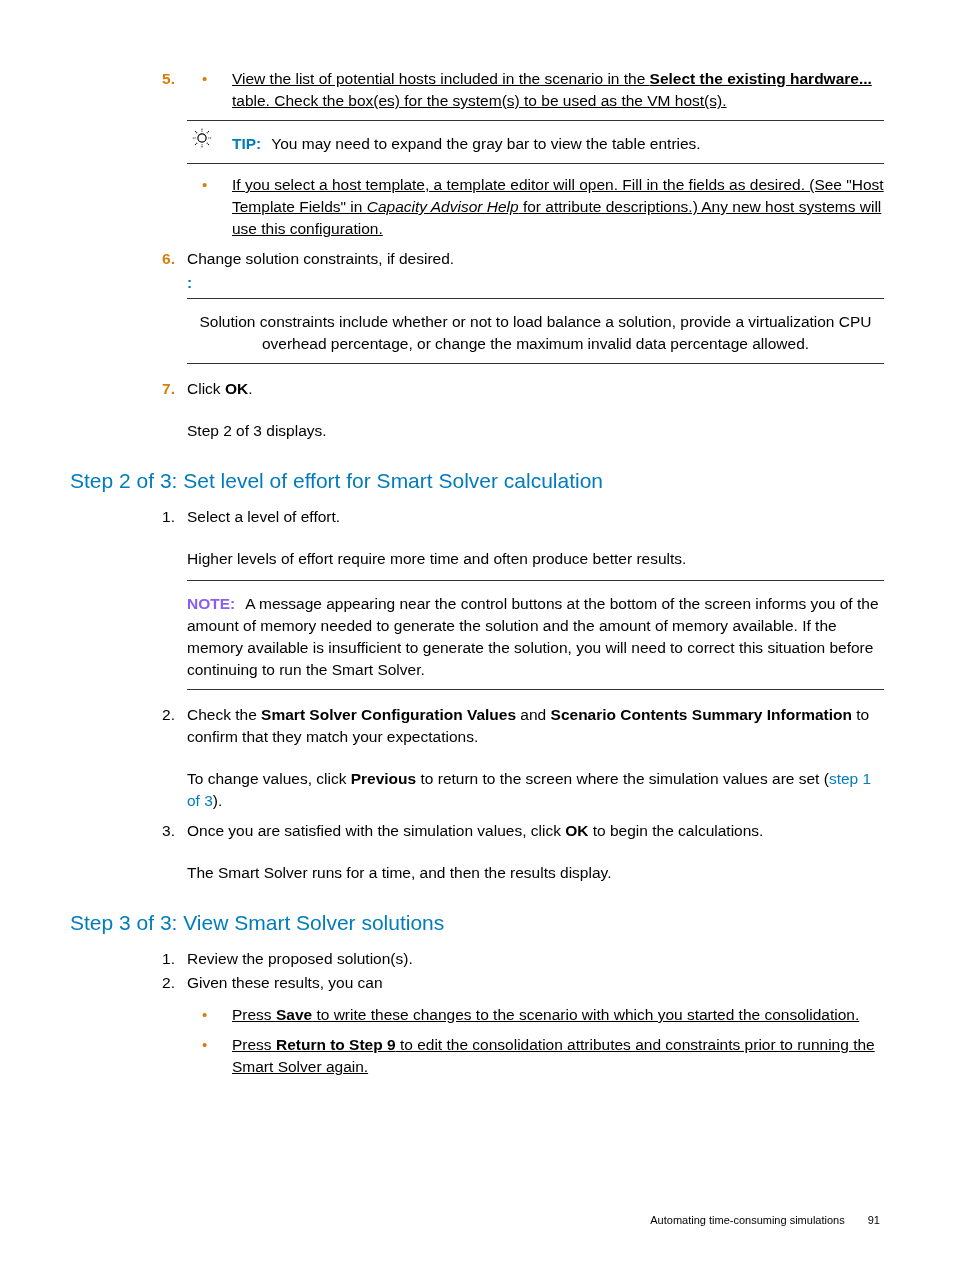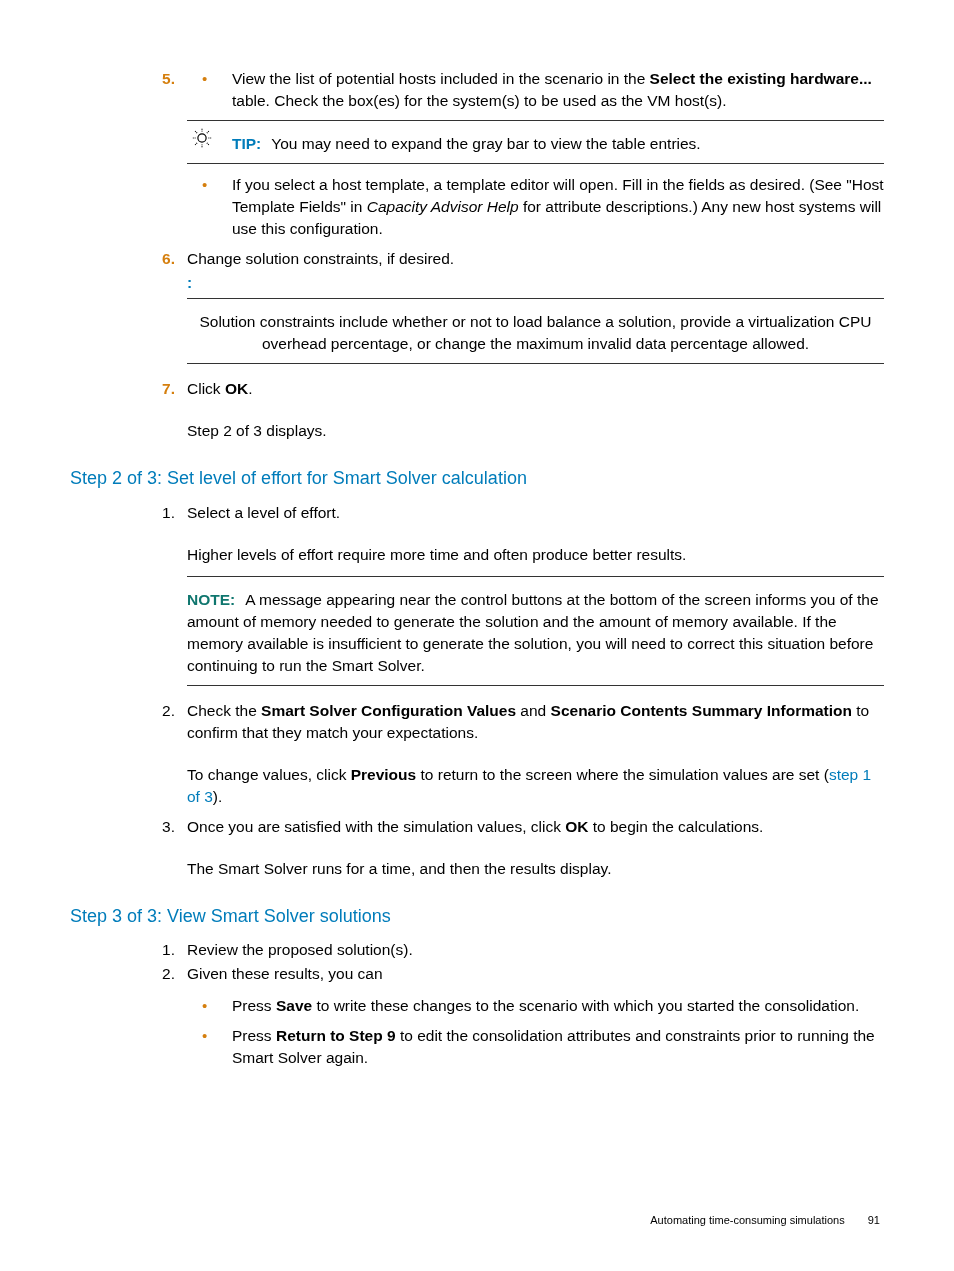--- a/index.html
+++ b/index.html
@@ -36,20 +36,21 @@
   .ol-num.black { color: #000; font-weight: normal; }
   .sub-bullets {
     list-style: none;
     margin: 10px 0 6px 0;
     padding: 0;
   }
   .sub-bullets > li {
     position: relative;
     padding-left: 45px;
     margin-bottom: 8px;
+    text-decoration: underline;
   }
   .sub-bullets > li::before {
     content: "•";
     position: absolute;
     left: 15px;
     top: 0;
     color: #d57f0e;
     font-size: 15px;
   }
   .tip-box, .note-box {
@@ -63,29 +64,29 @@
     padding-left: 45px;
   }
   .tip-icon {
     position: absolute;
     left: 4px;
     top: 6px;
     width: 22px;
     height: 22px;
   }
   .tip-label { color: #007cba; font-weight: bold; margin-right: 10px; }
-  .note-label { color: #0f766e; font-weight: bold; margin-right: 10px; }
+  .note-label { color: #8b5cf6; font-weight: bold; margin-right: 10px; }
   .colon-marker {
     color: #007cba;
     font-weight: bold;
     padding: 2px 0 0 0;
   }
   .h-step {
     color: #007cba;
-    font-size: 18px;
+    font-size: 21px;
     font-weight: normal;
     margin: 24px 0 10px 0;
   }
   b { font-weight: bold; }
   i { font-style: italic; }
   .link { color: #007cba; }
   .para-indent { margin: 20px 0 4px 0; }
   .footer {
     position: absolute;
     bottom: 42px;

